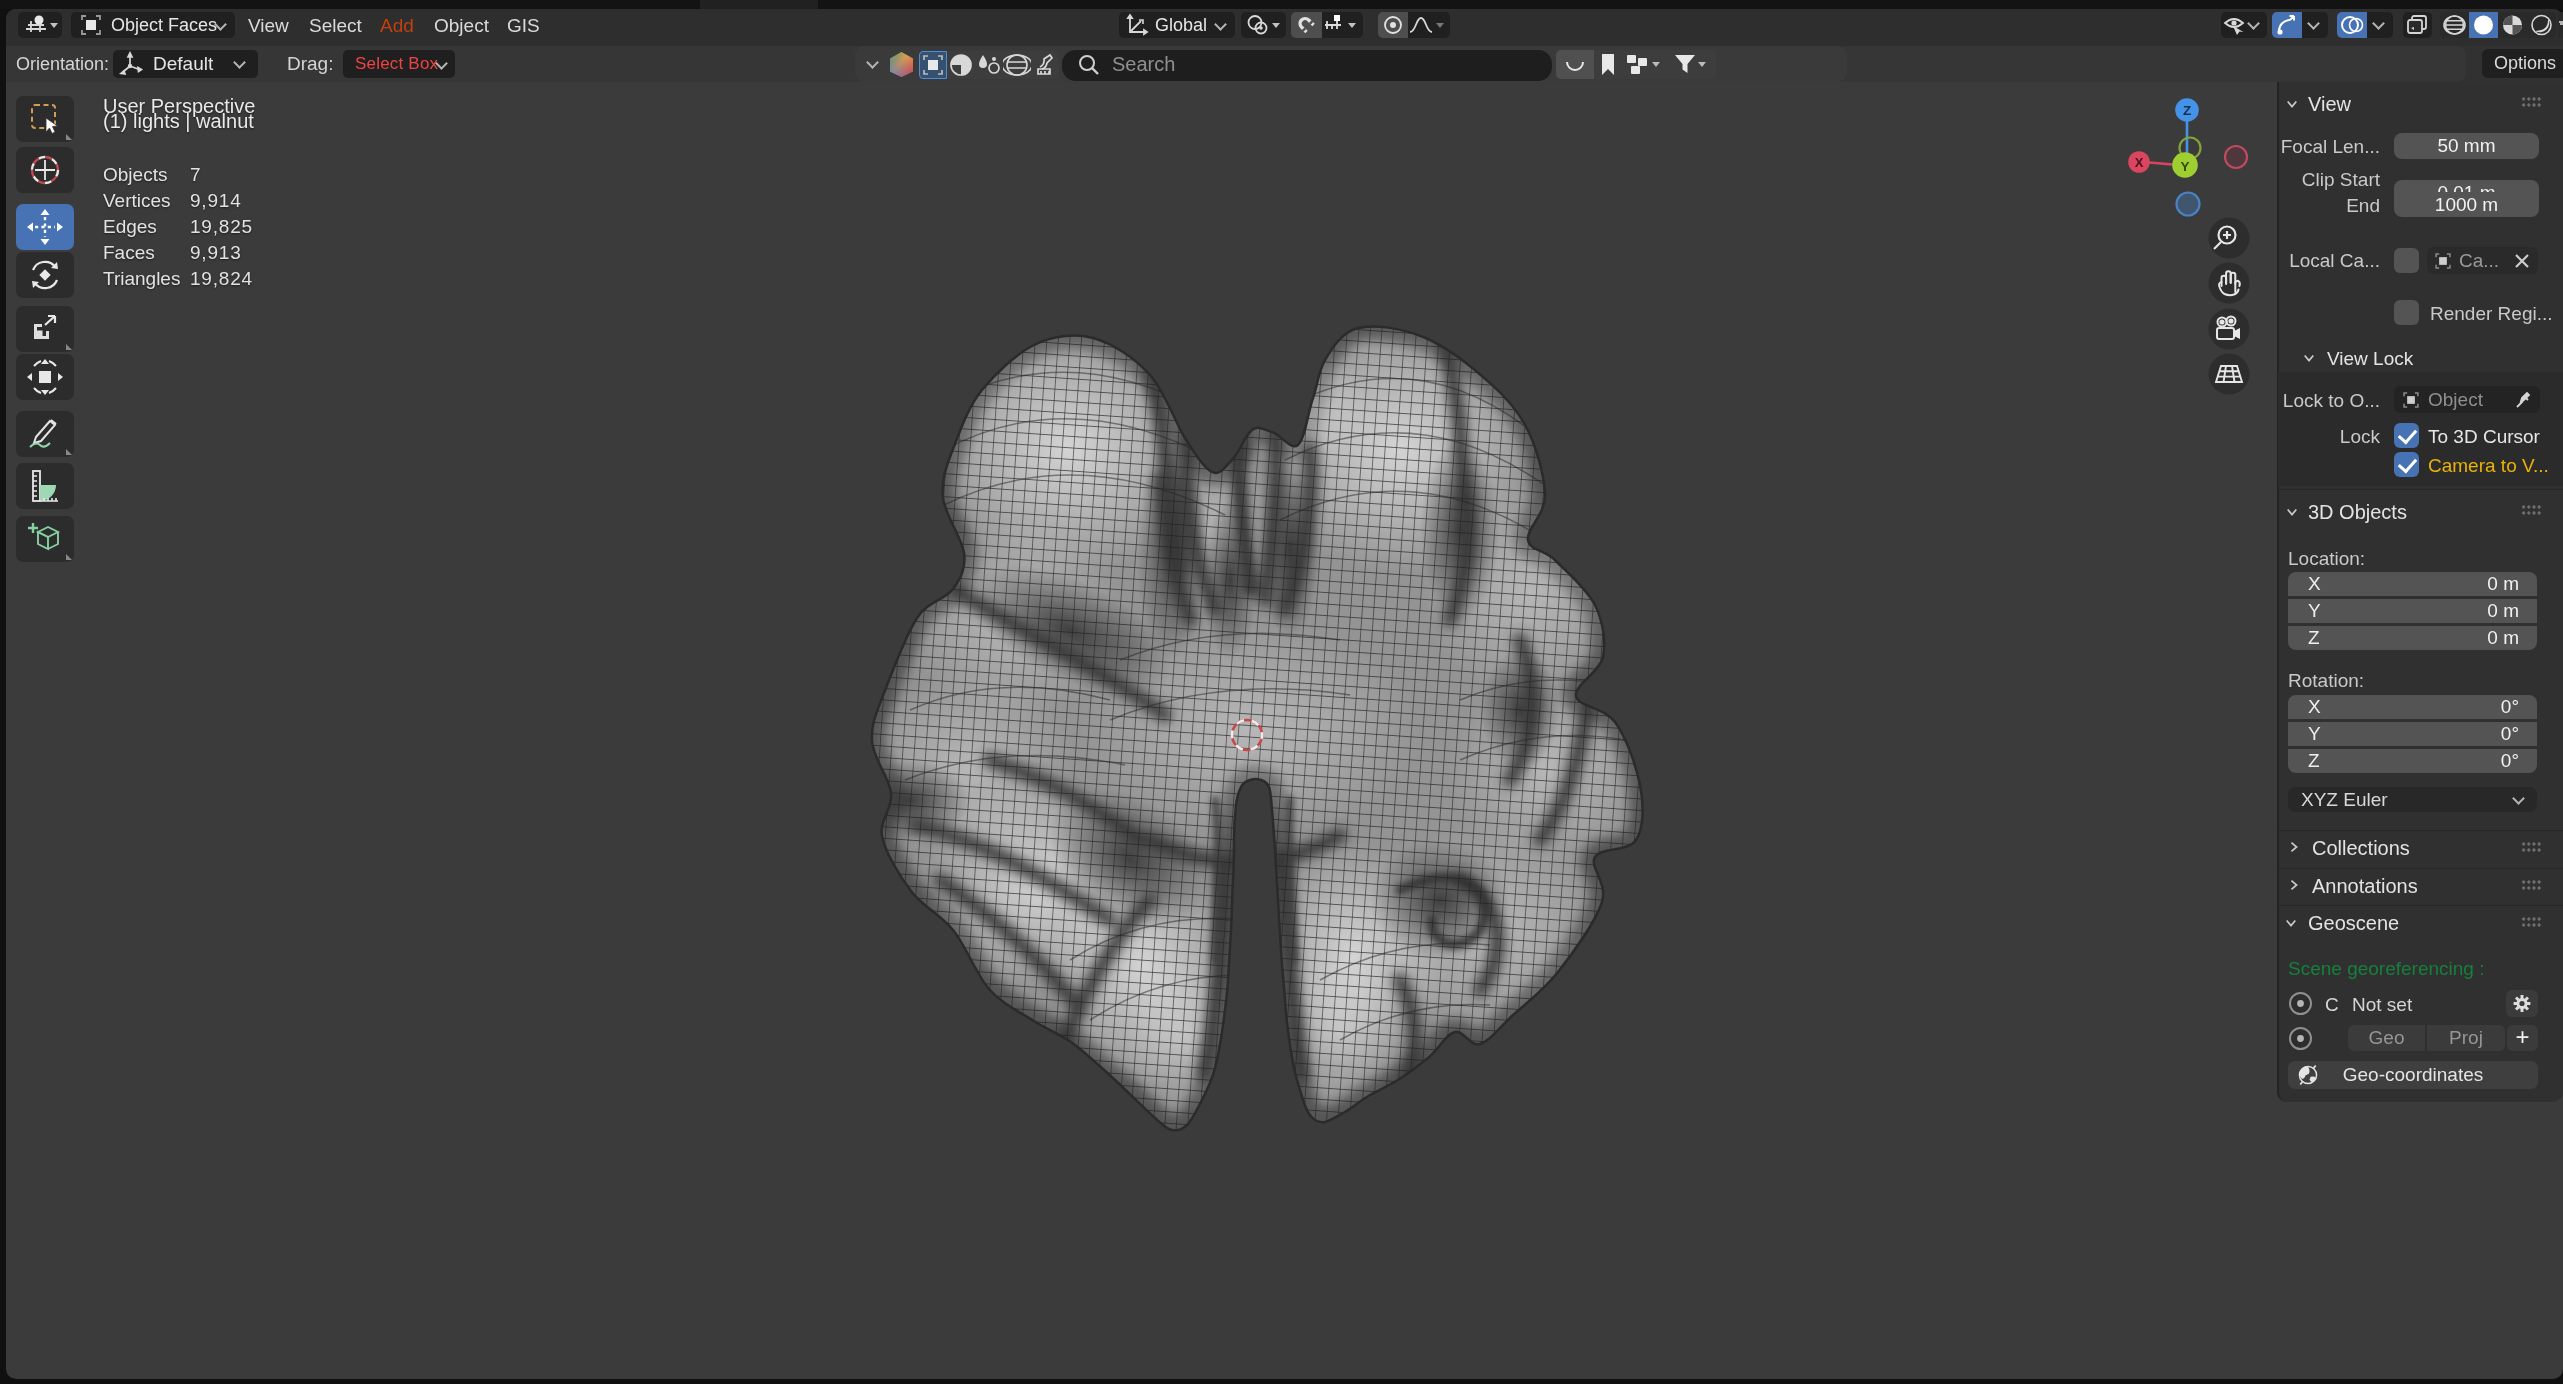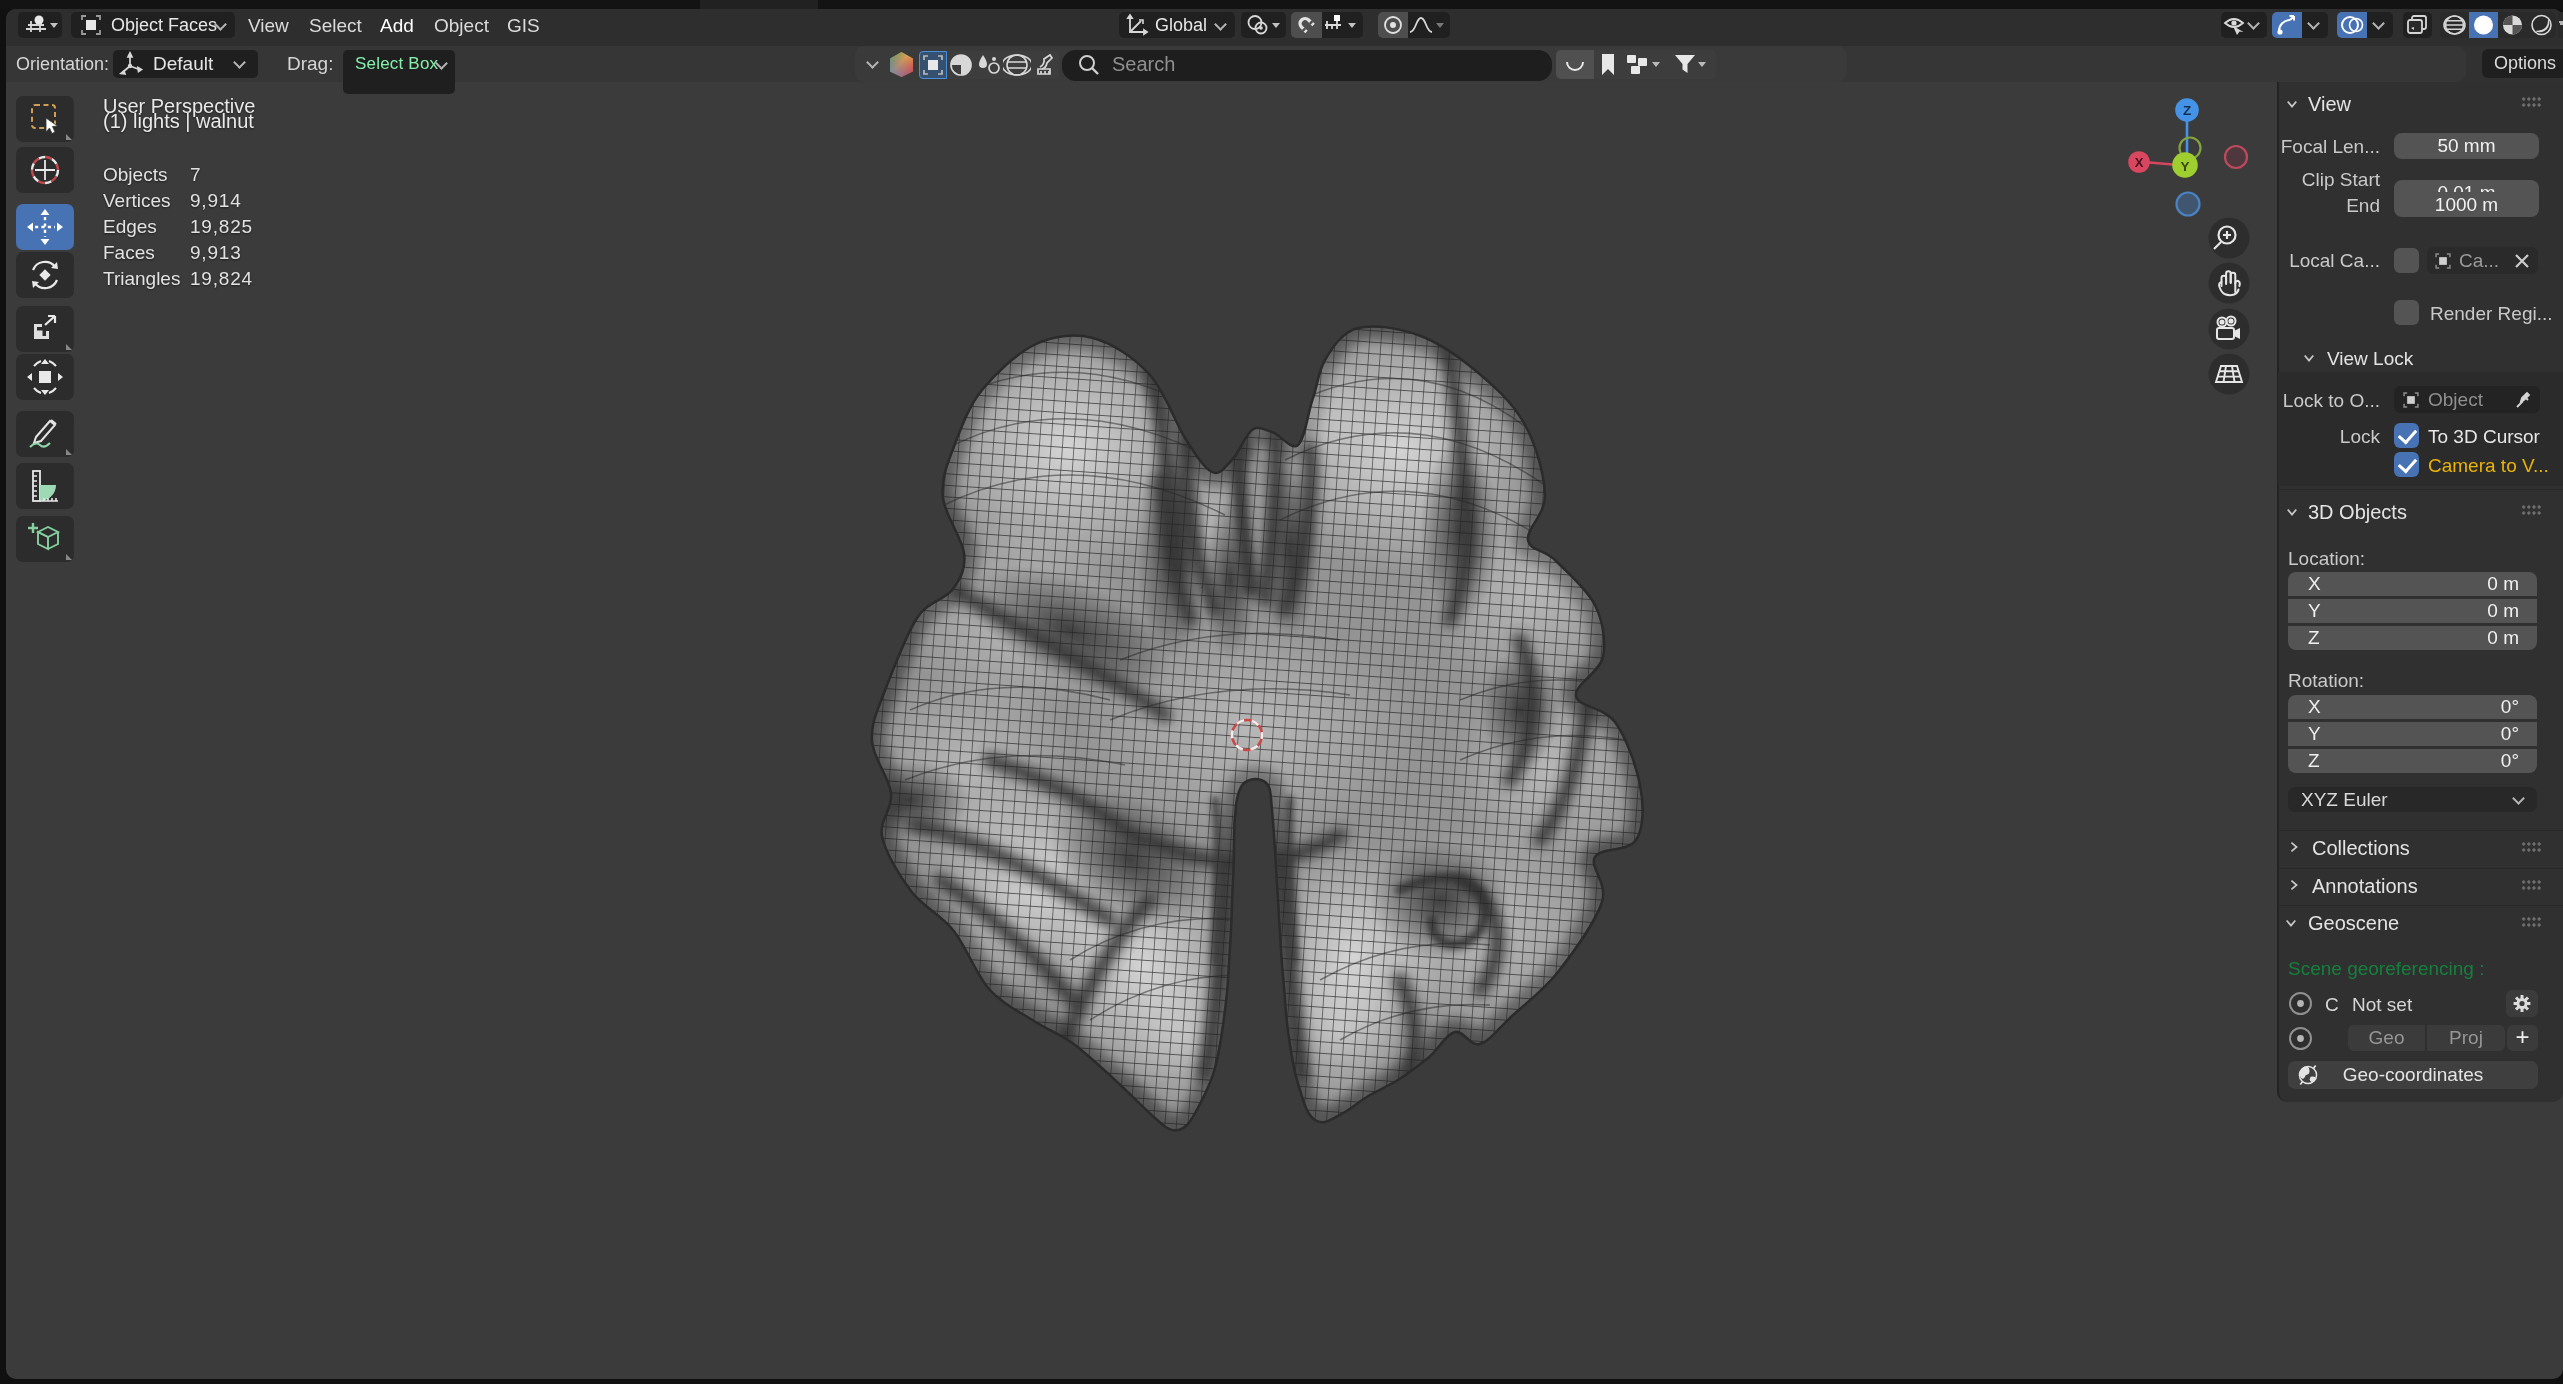--- a/index.html
+++ b/index.html
@@ -49,21 +49,21 @@
     <rect x="8" y="8" width="10" height="10" fill="#e8e8e8"></rect>
     <g stroke="#9a9a9a" stroke-width="1.8" fill="none">
         <path d="M4 8 v-4 h4 M18 4 h4 v4 M22 18 v4 h-4 M8 22 H4 v-4"></path>
       </g>
   </svg>
   <span style="position:absolute;left:40px">Object Faces</span>
   <span class="chev" style="position:absolute;right:10px;top:8px"></span>
 </div>
 <div class="abs" style="left:248px;top:12px;height:26px;color:#dadada;font-size:19px;line-height:27px">View</div>
 <div class="abs" style="left:309px;top:12px;height:26px;color:#dadada;font-size:19px;line-height:27px">Select</div>
-<div class="abs" style="left:380px;top:12px;height:26px;color:#ffffff;font-size:19px;line-height:27px">Add</div>
+<div class="abs" style="left:380px;top:12px;height:26px;color:#c2410c;font-size:19px;line-height:27px">Add</div>
 <div class="abs" style="left:434px;top:12px;height:26px;color:#dadada;font-size:19px;line-height:27px">Object</div>
 <div class="abs" style="left:507px;top:12px;height:26px;color:#dadada;font-size:19px;line-height:27px">GIS</div>
 
 <div class="abs" style="left:1119px;top:12px;width:116px;height:26px;background:#202020;border-radius:5px;color:#e6e6e6;font-size:19px;line-height:26px">
   <svg width="26" height="26" viewBox="0 0 26 26" style="position:absolute;left:5px;top:0">
       <g stroke="#d8d8d8" stroke-width="1.8" fill="none">
     <path d="M6 4 v16 h16"></path>
         <path d="M6 20 L17 9"></path>
         <path d="M4 6 l2-3 2 3z" fill="#d8d8d8"></path>
         <path d="M20 18 l3 2 -3 2z" fill="#d8d8d8"></path>
@@ -191,21 +191,21 @@
         <path d="M10 7 l2-4 2 4z" fill="#d8d8d8"></path>
         <circle cx="12" cy="16" r="2.2" fill="#d8d8d8" stroke="none"></circle>
         <path d="M20 17.5 l3.5 2 -3 2z" fill="#d8d8d8"></path>
         <path d="M6 21 l-3 2.5 4 .5z" fill="#d8d8d8"></path>
   </g>
     </svg>
   <span style="position:absolute;left:40px">Default</span>
   <span class="chev" style="position:absolute;right:14px;top:8px"></span>
 </div>
 <div class="abs" style="left:287px;top:50px;height:28px;color:#d5d5d5;font-size:19px;line-height:28px">Drag:</div>
-<div class="abs" style="left:343px;top:50px;width:112px;height:44px;background:#1f1f1f;border-radius:5px;color:#86efac;font-size:18px;line-height:28px">
+<div class="abs" style="left:343px;top:50px;width:112px;height:28px;background:#1f1f1f;border-radius:5px;color:#ef4444;font-size:18px;line-height:28px">
   <span style="position:absolute;left:12px;font-size:17px;letter-spacing:.2px">Select Box</span>
   <span class="chev" style="position:absolute;right:9px;top:9px"></span>
 </div>
 
 <div class="abs" style="left:868px;top:58px;width:14px;height:14px">
     <span class="chev" style="position:absolute;left:0;top:0"></span>
   </div>
 <div class="abs" style="left:888px;top:51px;width:27px;height:27px">
   <svg width="27" height="27" viewBox="0 0 27 27">
     <defs>

